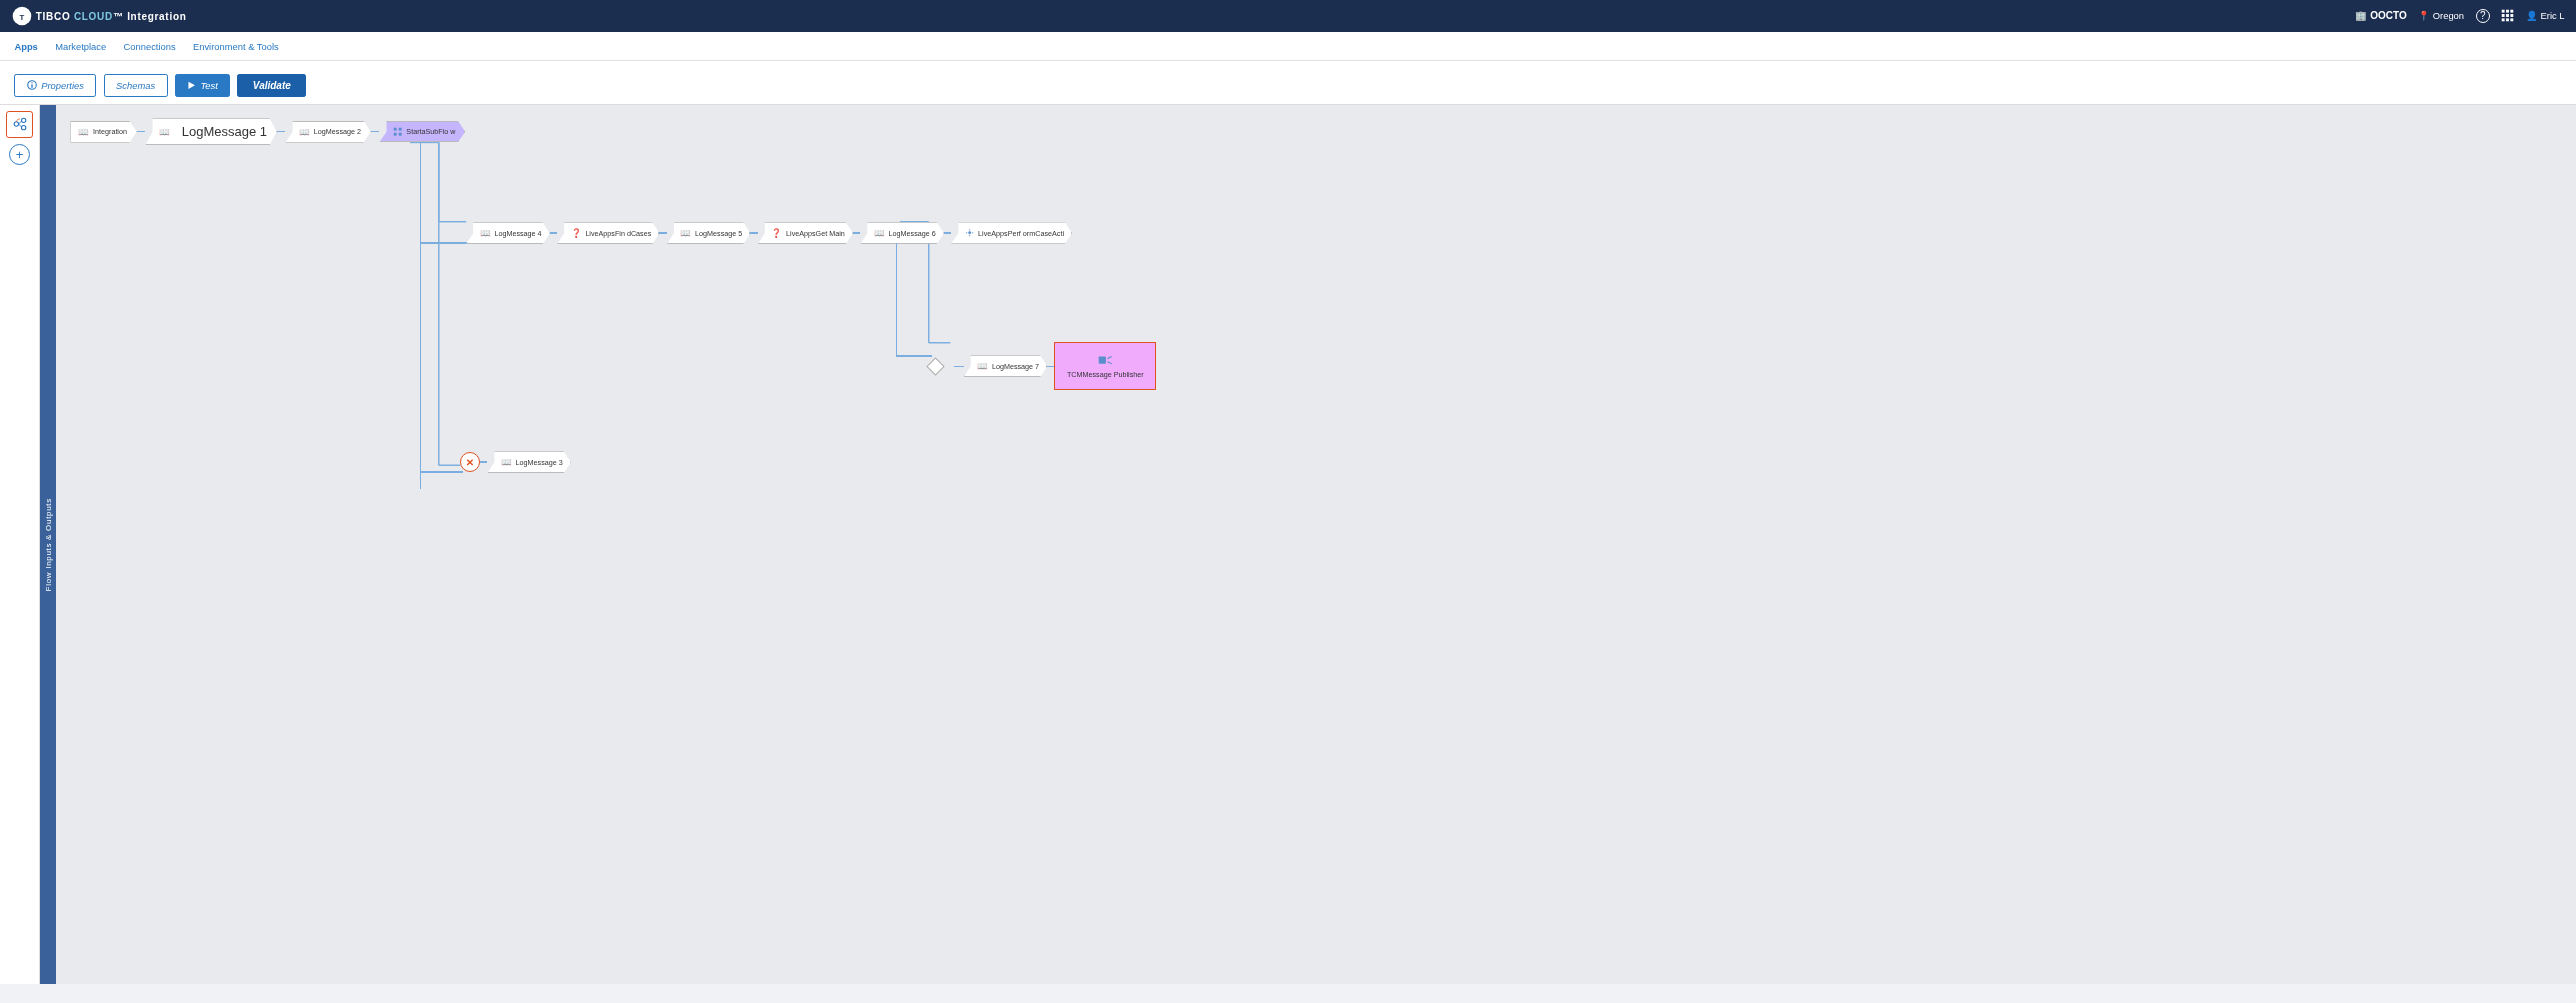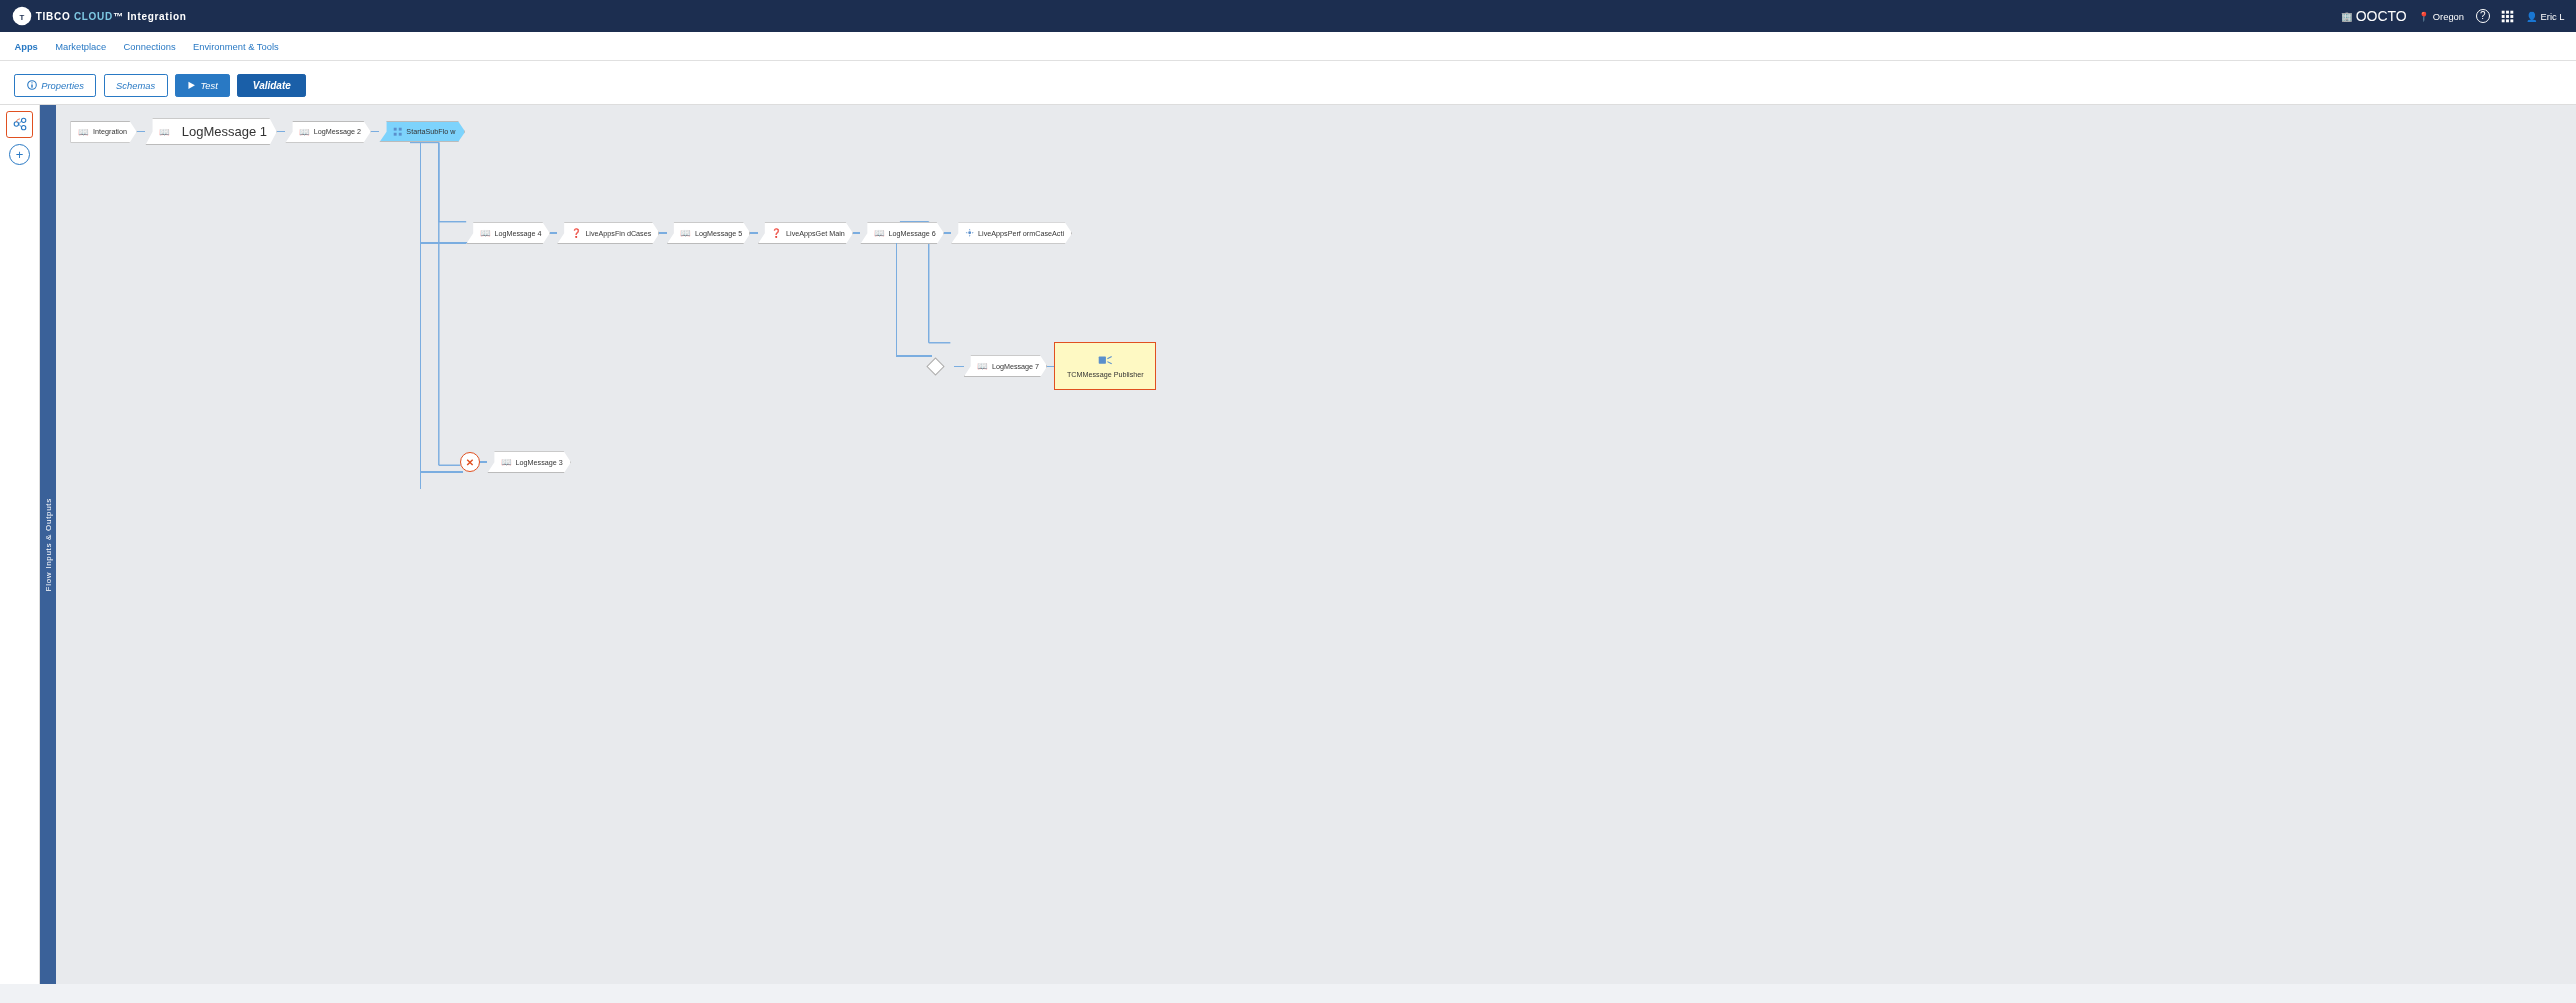--- a/index.html
+++ b/index.html
@@ -87,21 +87,21 @@
       <svg width="20" height="20" viewBox="0 0 28 28" style="font-size:14px">
         <circle cx="14" cy="14" r="13" fill="white"></circle>
         <text x="14" y="19" text-anchor="middle" fill="#1c2e50" font-size="11" font-weight="bold">T</text>
       </svg>
       <span style="color:white;font-size:10px;font-weight:600;letter-spacing:0.7px;">TIBCO <span style="color:#7ec8e3;">CLOUD</span>™ Integration</span>
     </div>
   </div>
   <div class="top-nav-right">
     <div class="nav-right-item">
       <span>🏢</span>
-      <span style="color:white;font-size:14px;">OOCTO</span>
+      <span style="color:white;font-size:10px;font-weight:bold;">OOCTO</span>
     </div>
     <div class="nav-right-item">
       <span>📍</span>
       <span style="color:white;font-size:9.4px;">Oregon</span>
     </div>
     <div class="nav-right-item">
       <span style="color:white;font-size:10px;border:0.7px solid white;border-radius:50%;width:14.4px;height:14.4px;display:flex;align-items:center;justify-content:center;">?</span>
     </div>
     <div class="nav-right-item">
       <svg width="13" height="13" viewBox="0 0 18 18">
@@ -207,21 +207,21 @@
         <span style="color:#333;font-size:13px;padding-left:8px;">LogMessage 1</span>
       </div>
       <div style="height:1.4px;width:8.7px;background:#7aade0;"></div>
 
       <div style="background:white;border:0.7px solid #bbb;padding:5px 8.7px 5px 13px;font-size:7.2px;display:flex;align-items:center;gap:3.6px;cursor:pointer;clip-path:polygon(7.2px 0,calc(100% - 7.2px) 0,100% 50%,calc(100% - 7.2px) 100%,0 100%,7.2px 50%);">
         <span style="color:#5a8fcc;font-size:8.7px;">📖</span>
         <span style="color:#333;font-size:7.2px;">LogMessage 2</span>
       </div>
       <div style="height:1.4px;width:8.7px;background:#7aade0;"></div>
 
-      <div style="background:#7dd3fc;border:0.7px solid #bbb;padding:5px 8.7px 5px 13px;font-size:7.2px;display:flex;align-items:center;gap:3.6px;cursor:pointer;clip-path:polygon(7.2px 0,calc(100% - 7.2px) 0,100% 50%,calc(100% - 7.2px) 100%,0 100%,7.2px 50%);">
+      <div style="background:#c4b5fd;border:0.7px solid #bbb;padding:5px 8.7px 5px 13px;font-size:7.2px;display:flex;align-items:center;gap:3.6px;cursor:pointer;clip-path:polygon(7.2px 0,calc(100% - 7.2px) 0,100% 50%,calc(100% - 7.2px) 100%,0 100%,7.2px 50%);">
         <svg width="9.4" height="9.4" viewBox="0 0 13 13">
           <rect x="1" y="1" width="4" height="4" fill="#5a8fcc"></rect>
           <rect x="8" y="1" width="4" height="4" fill="#5a8fcc"></rect>
           <rect x="1" y="8" width="4" height="4" fill="#5a8fcc"></rect>
           <rect x="8" y="8" width="4" height="4" fill="#5a8fcc"></rect>
         </svg>
         <span style="color:#333;font-size:7.2px;">StartaSubFlo w</span>
       </div>
     </div>
 
@@ -275,21 +275,21 @@
     <div style="position:absolute;top:237px;left:873px;display:flex;align-items:center;">
 
       <div style="width:13px;height:13px;background:white;border:0.7px solid #aaa;transform:rotate(45deg);flex-shrink:0;margin-right:11.5px;"></div>
       <div style="height:1.4px;width:10px;background:#7aade0;"></div>
       <div style="background:white;border:0.7px solid #bbb;padding:5px 7.2px 5px 13px;font-size:7.2px;display:flex;align-items:center;gap:3.6px;cursor:pointer;clip-path:polygon(7.2px 0,calc(100% - 7.2px) 0,100% 50%,calc(100% - 7.2px) 100%,0 100%,7.2px 50%);">
         <span style="color:#5a8fcc;font-size:8.7px;">📖</span>
         <span style="color:#333;font-size:7.2px;">LogMessage 7</span>
       </div>
       <div style="height:1.4px;width:7.2px;background:#7aade0;"></div>
 
-      <div style="background:#fef9c3;border:1.4px solid #e05020;padding:10px 11.5px;font-size:7.2px;display:flex;flex-direction:column;align-items:center;gap:2.9px;cursor:pointer;min-width:65px;">
+      <div style="background:#f0abfc;border:1.4px solid #e05020;padding:10px 11.5px;font-size:7.2px;display:flex;flex-direction:column;align-items:center;gap:2.9px;cursor:pointer;min-width:65px;">
         <svg width="14.4" height="14.4" viewBox="0 0 20 20">
           <rect x="1" y="5" width="10" height="10" rx="1" fill="#5a8fcc"></rect>
           <line x1="13" y1="8" x2="19" y2="5" stroke="#5a8fcc" stroke-width="1.5"></line>
           <line x1="13" y1="12" x2="19" y2="15" stroke="#5a8fcc" stroke-width="1.5"></line>
         </svg>
         <span style="color:#333;font-size:7.2px;text-align:center;">TCMMessage Publisher</span>
       </div>
     </div>
 
     <div style="position:absolute;top:366px;left:364px;height:1.4px;width:43px;background:#7aade0;"></div>

